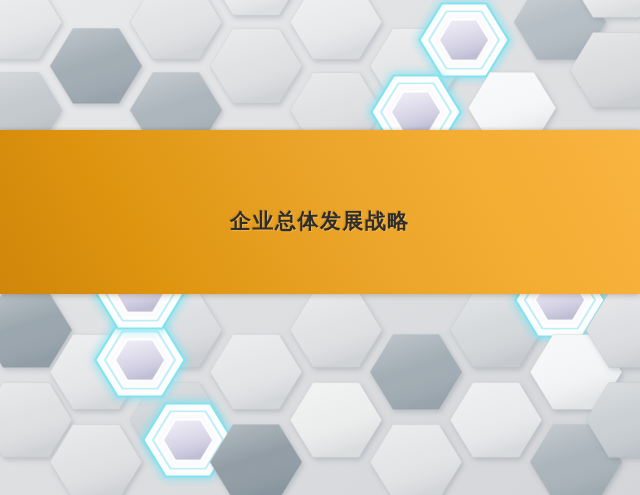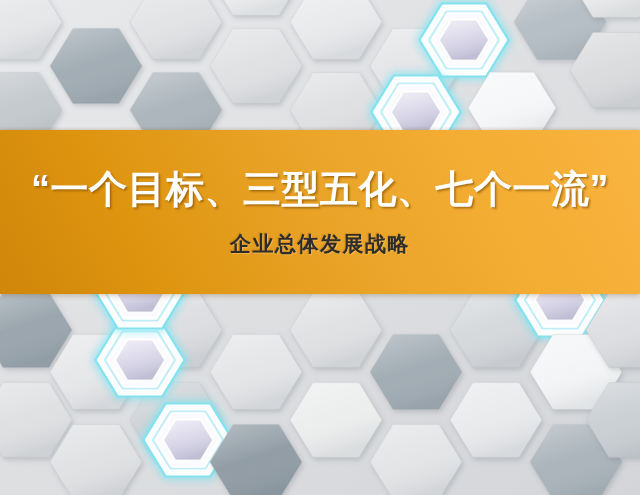--- a/index.html
+++ b/index.html
@@ -285,17 +285,16 @@
           <polygon points="678.00,330.00 655.00,367.45 609.00,367.45 586.00,330.00 609.00,292.55 655.00,292.55" fill="url(#hexShade)" opacity="0.65"></polygon>
         </g>
         <g>
           <polygon points="678.00,420.00 655.00,457.45 609.00,457.45 586.00,420.00 609.00,382.55 655.00,382.55" fill="#c9ced2" stroke="#b9bec2" stroke-width="0.7" stroke-opacity="0.45" filter="url(#softDrop)"></polygon>
           <polygon points="678.00,420.00 655.00,457.45 609.00,457.45 586.00,420.00 609.00,382.55 655.00,382.55" fill="url(#hexShade)" opacity="0.65"></polygon>
         </g>
       </g>
   </svg>
 
   <div id="banner">
-    <div id="banner-title">“一个目标、三型五化、七个一流”</div>
     <div id="banner-subtitle">企业总体发展战略</div>
   </div>
 
 </div>
 
 </body></html>

